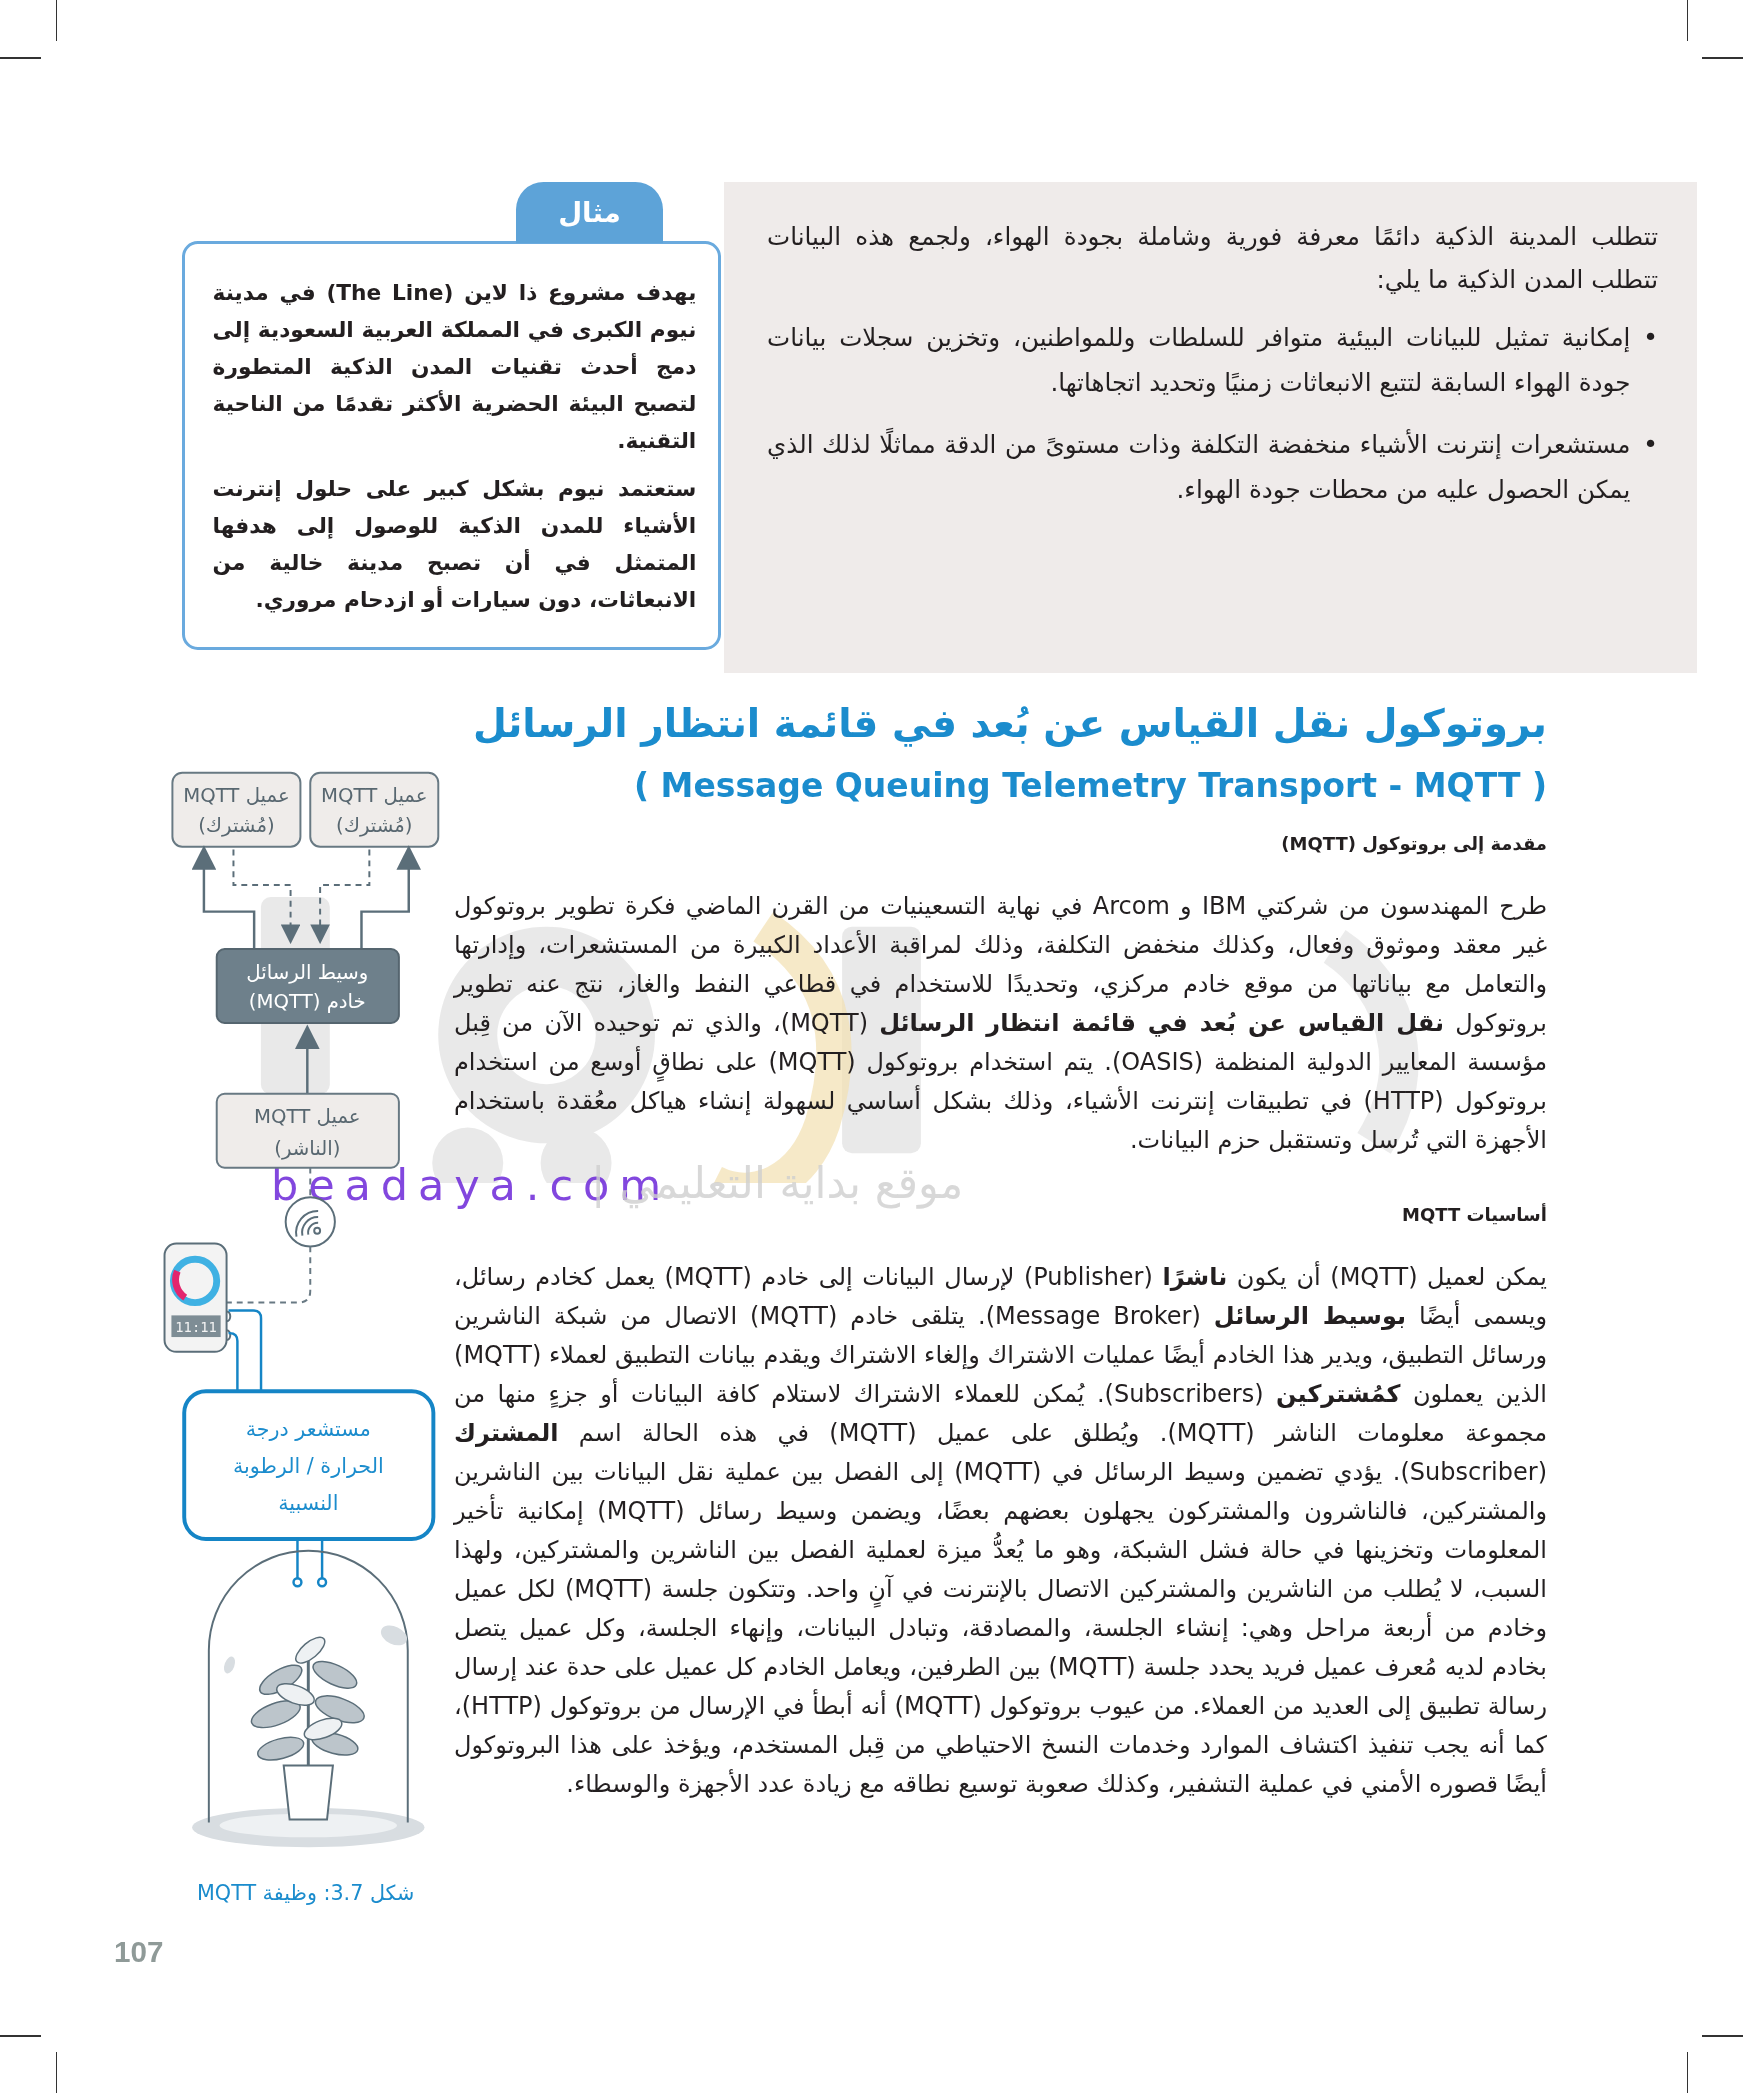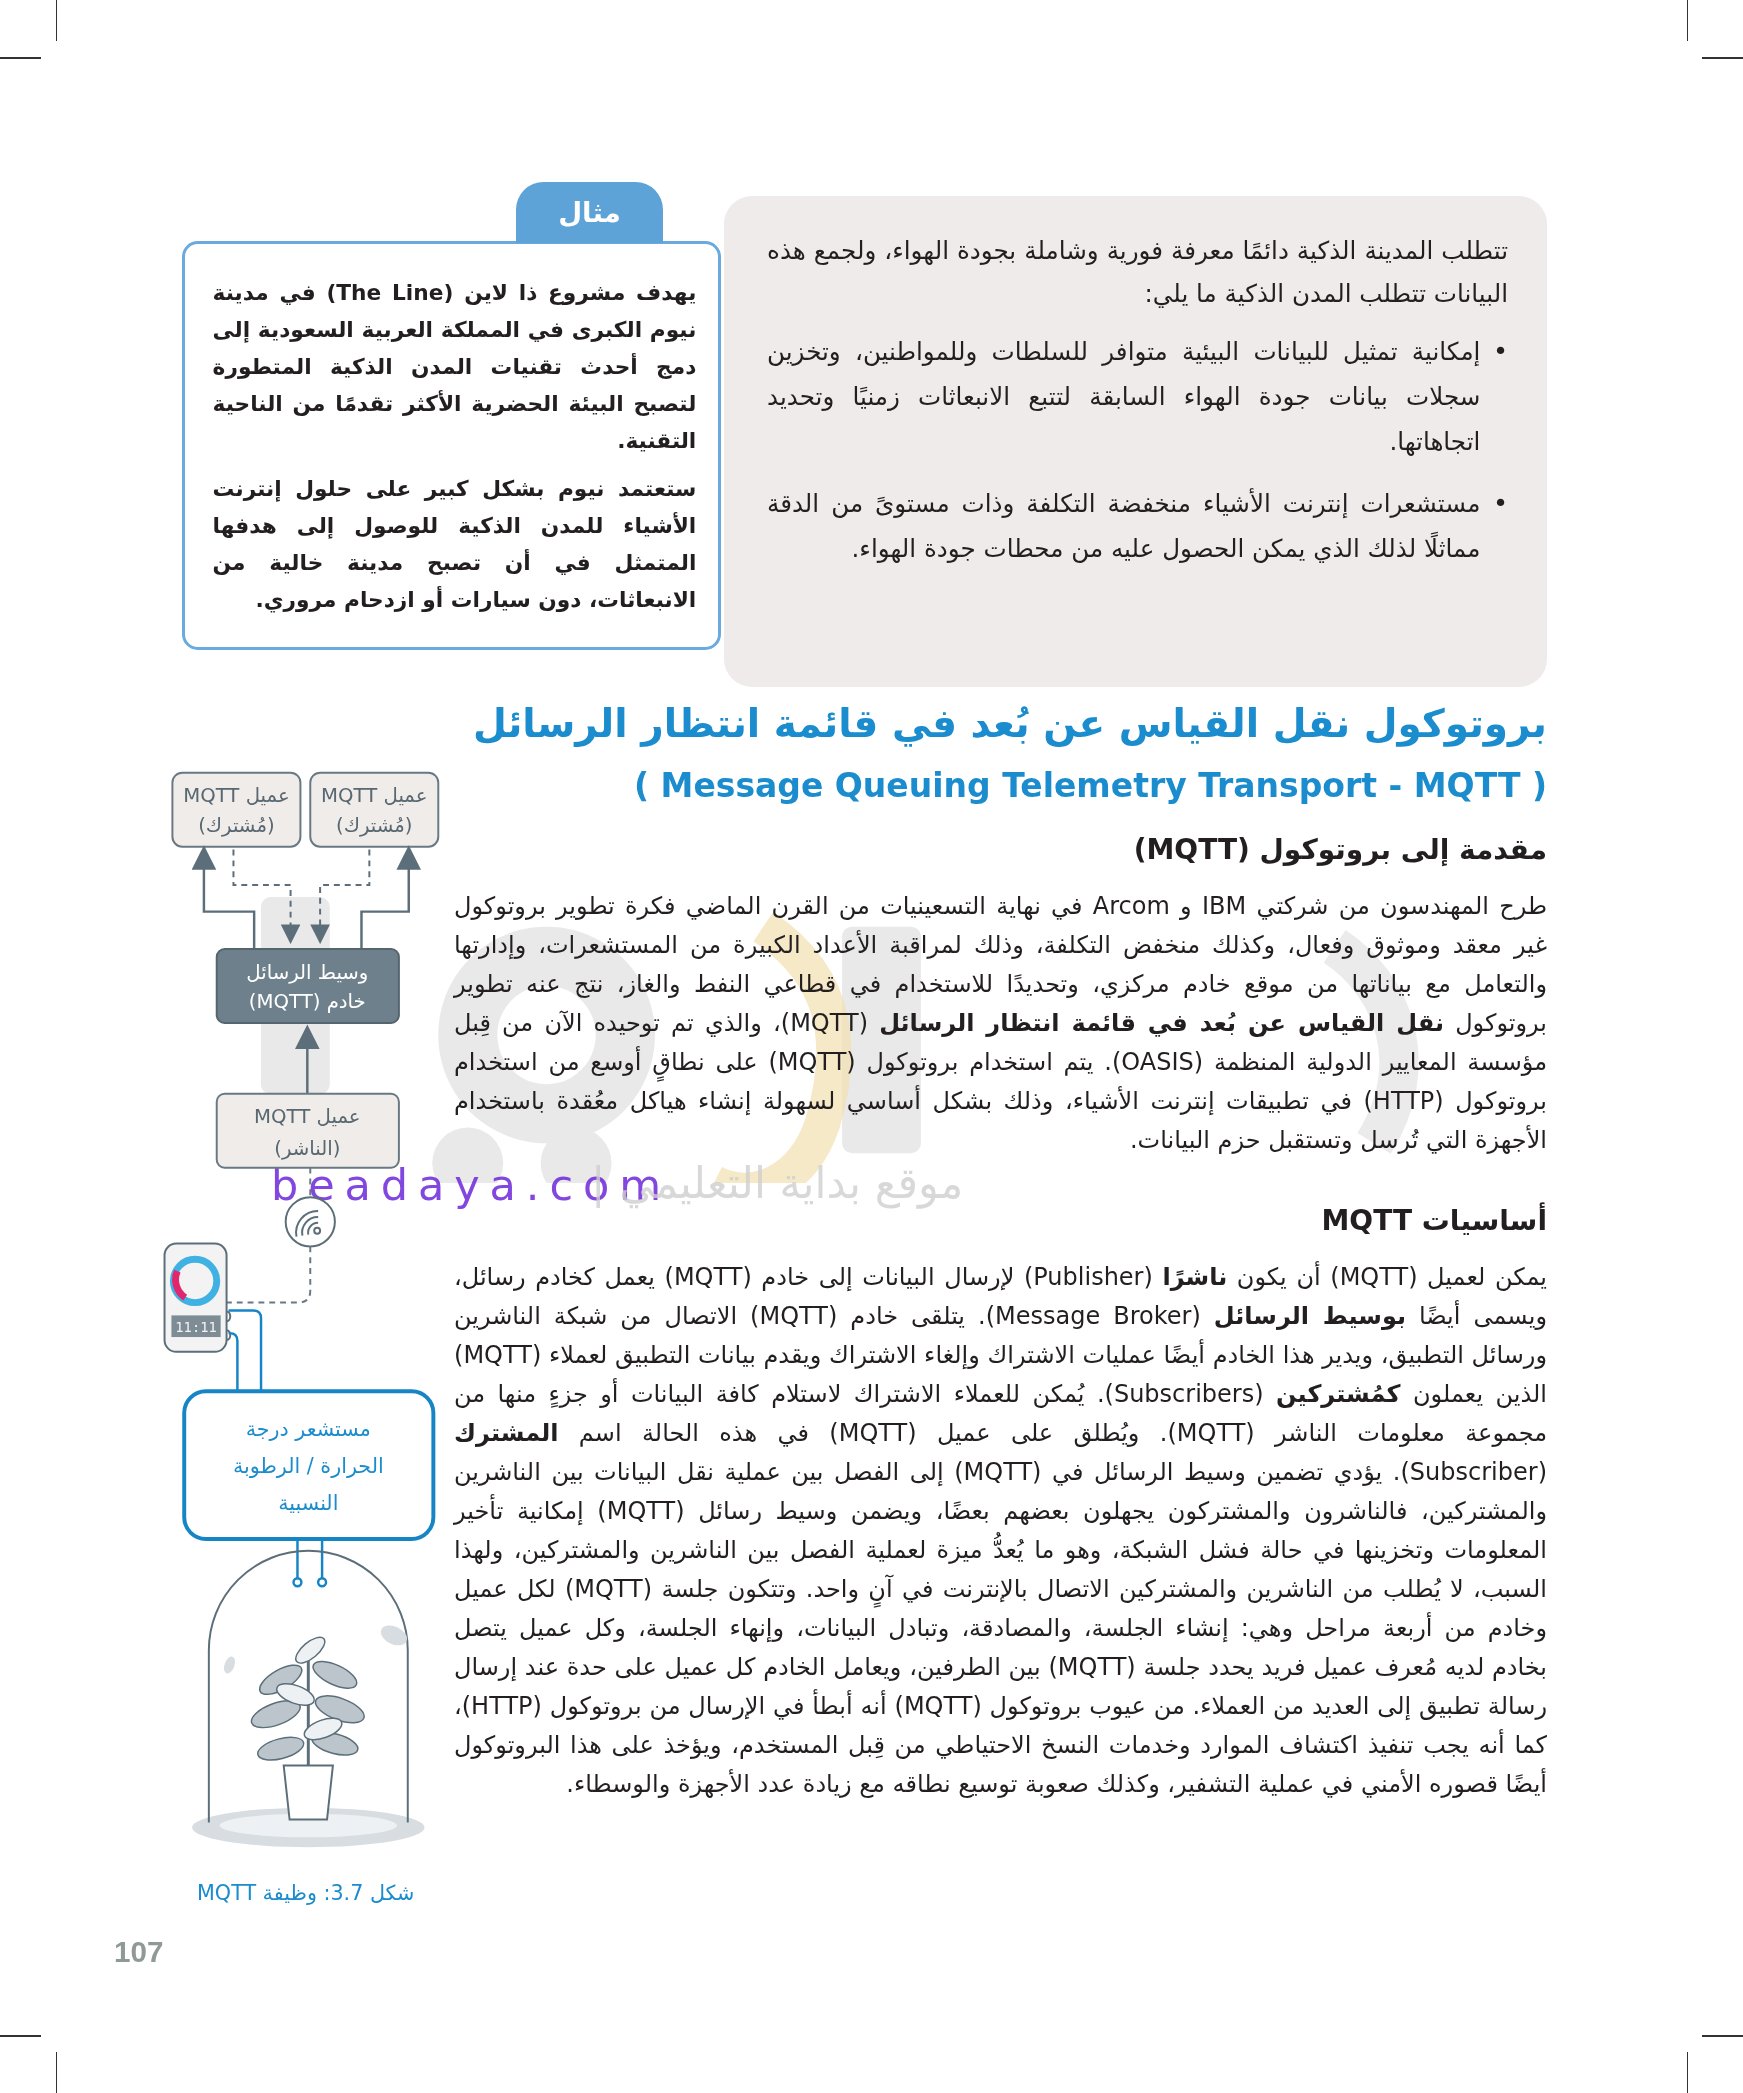--- a/index.html
+++ b/index.html
@@ -2,39 +2,39 @@
 <html><head>
 <meta charset="utf-8">
 <style>
   html, body { margin:0; padding:0; background:#ffffff; }
   body { width:1744px; height:2093px; position:relative; overflow:hidden;
          font-family:"DejaVu Sans", "Liberation Sans", sans-serif; color:#231f20; }
   .crop { position:absolute; background:#333; }
   .abs { position:absolute; }
 
   
-  #intro-box { left:724px; top:196px; width:823px; height:491px; background:#efebea; box-sizing:border-box;
-               padding:33px 39px 19.7px 43px; direction:rtl;border-radius:28px; }
+  #intro-box { left:724px; top:182px; width:973px; height:491px; background:#efebea; box-sizing:border-box;
+               padding:33px 39px 19.7px 43px; direction:rtl; }
   #intro-box p { margin:0; font-size:24.6px; line-height:43px; text-align:justify; }
   #intro-box ul { margin:13.8px 0 0 0; padding:0 27.6px 0 0; list-style:none; }
   #intro-box li { position:relative; font-size:24.6px; line-height:45px; margin-bottom:17.7px; text-align:justify; }
   #intro-box li::before { content:"•"; position:absolute; right:-27.6px; top:0; font-size:25.6px; }
 
   
   #example-tab { left:516px; top:182px; width:147px; height:61px; background:#5da3d8; border-radius:27.6px 27.6px 0 0;
                  display:flex; align-items:center; justify-content:center; color:#fff; font-weight:bold; font-size:27.6px; direction:rtl; }
   #example-box { left:182px; top:241px; width:539px; height:409px; border:3.9px solid #6aaade; border-radius:15.8px;
                  box-sizing:border-box; padding:29.6px 21.7px 9.9px 27.6px; direction:rtl; background:#fff; }
   #example-box p { margin:0 0 11.8px 0; font-size:21.7px; line-height:37px; font-weight:bold; text-align:justify; }
 
   
   .h-blue { color:#1b8ccd; font-weight:bold; direction:rtl; text-align:right; }
   #title-ar { right:197px; top:701px; font-size:39px; white-space:nowrap; }
   #title-en { right:197px; top:766px; font-size:33px; white-space:nowrap; direction:ltr; }
-  .h-black { font-weight:bold; direction:rtl; text-align:right; font-size:28px; white-space:nowrap; }
+  .h-black { font-weight:bold; direction:rtl; text-align:right; font-size:18px; white-space:nowrap; }
   #h-intro { right:197px; top:833px; }
   #h-basics { right:197px; top:1204px; }
 
   .para { direction:rtl; text-align:justify; text-align-last:right; font-size:24px; line-height:39px;margin-left:34px; }
   #para-intro { right:197px; top:887px; width:1093px; }
   #para-basics { right:197px; top:1258px; width:1093px; }
   .para b { font-weight:bold; }
 
   
   #wm-text { left:271px; top:1160px; font-size:43px; color:#6d28d9; letter-spacing:9.9px; white-space:nowrap; opacity:.85; }

